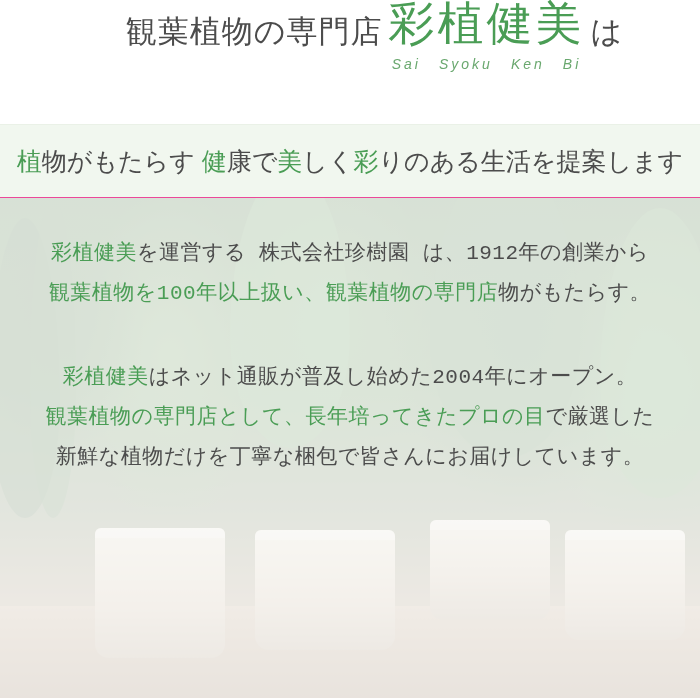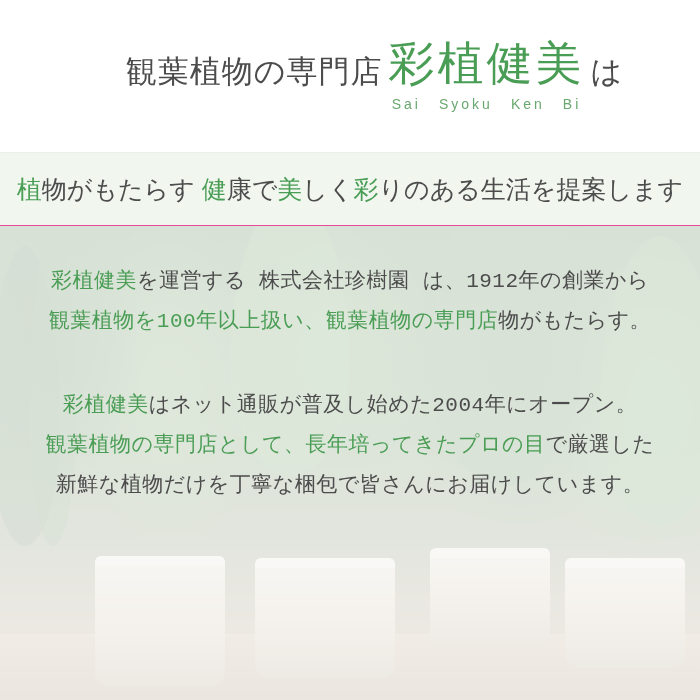--- a/index.html
+++ b/index.html
@@ -17,24 +17,24 @@
   .page {
     position: relative;
     width: 700px;
     height: 700px;
     background: #ffffff;
   }
 
   
   .header {
     position: relative;
-    height: 152px;
+    height: 124px;
     background: #ffffff;
     display: flex;
-    align-items: center;
+    align-items: flex-start;
     justify-content: center;
     padding-left: 48px;
   }
   .header-inner {
     display: flex;
     align-items: flex-start;
     justify-content: center;
     white-space: nowrap;
   }
   .head-lead {
@@ -57,20 +57,21 @@
     line-height: 1;
     font-weight: normal;
   }
   .brand-romaji {
     margin-top: 10px;
     font-size: 14px;
     color: #6aa86f;
     letter-spacing: 3px;
     display: flex;
     gap: 18px;
+    font-style: italic;
   }
   .head-tail {
     font-size: 31px;
     color: #4c4c4c;
     line-height: 1;
     padding-top: 16px;
   }
 
   
   .band {

